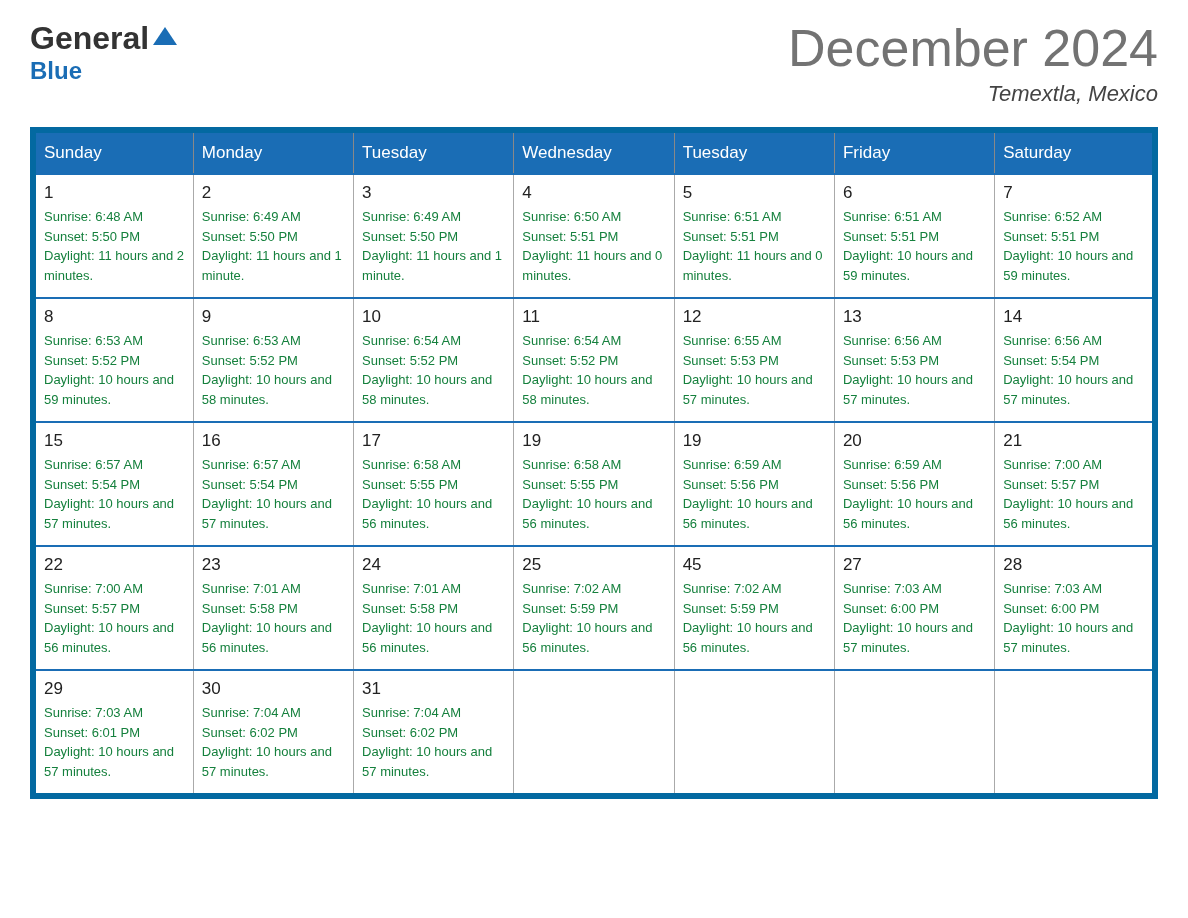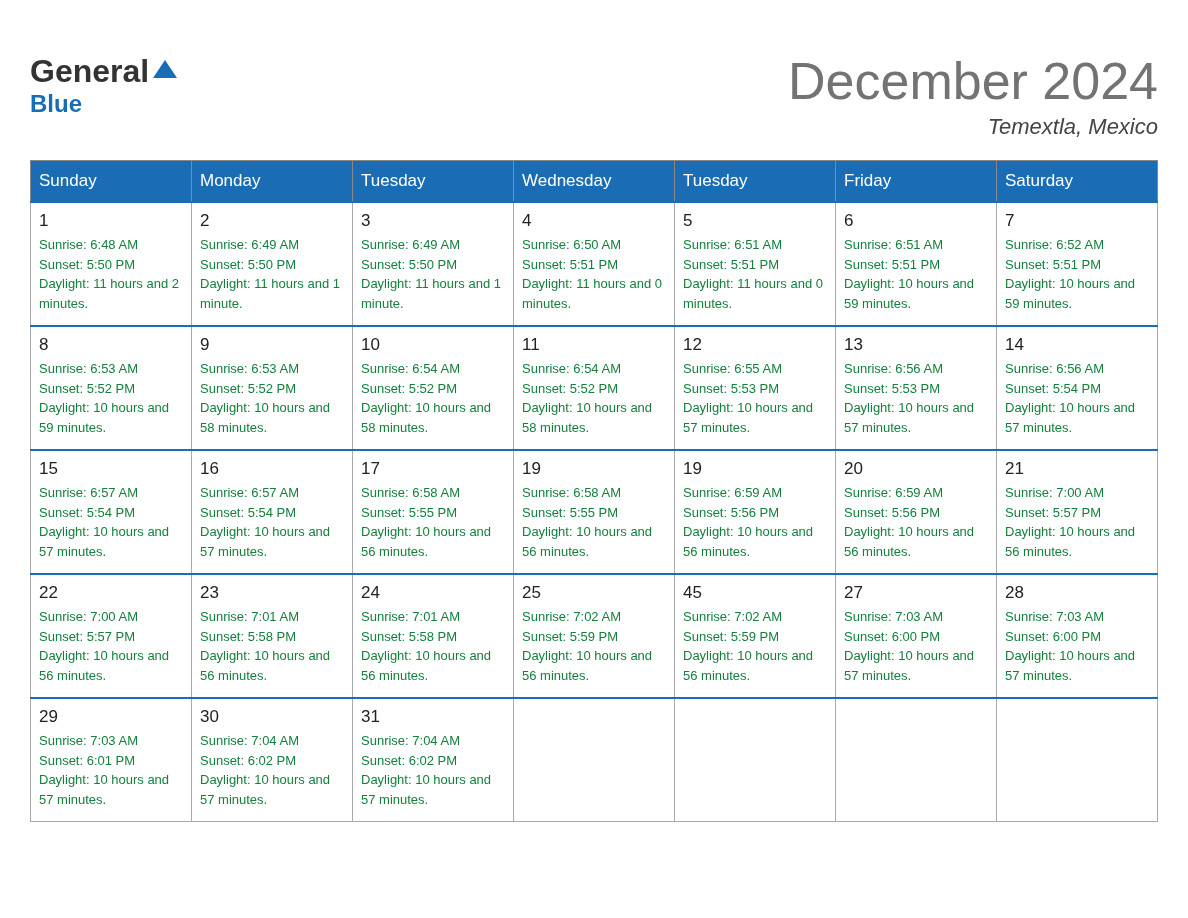--- a/index.html
+++ b/index.html
@@ -8,21 +8,20 @@
       background: #fff;
       padding: 20px 30px;
       width: 1188px;
       min-height: 918px;
     }
     .header {
       display: flex;
       justify-content: space-between;
       align-items: flex-start;
       margin-bottom: 20px;
-      margin-top: 33px;
     }
     .logo {
       display: flex;
       flex-direction: column;
       align-items: flex-start;
     }
     .logo-blue-line {
       color: #1a6db5;
       font-size: 24px;
       font-weight: bold;
@@ -38,21 +37,21 @@
     }
     .location {
       font-size: 22px;
       color: #444;
       margin-top: 4px;
       font-style: italic;
     }
     .calendar-table {
       width: 100%;
       border-collapse: collapse;
-      border: 1px solid #0369a1;
+      border: 6px solid #0369a1;
     }
     .calendar-table th {
       background: #1a6db5;
       color: #fff;
       font-size: 17px;
       font-weight: normal;
       padding: 10px 8px;
       text-align: left;
       border: 1px solid #888;
     }

